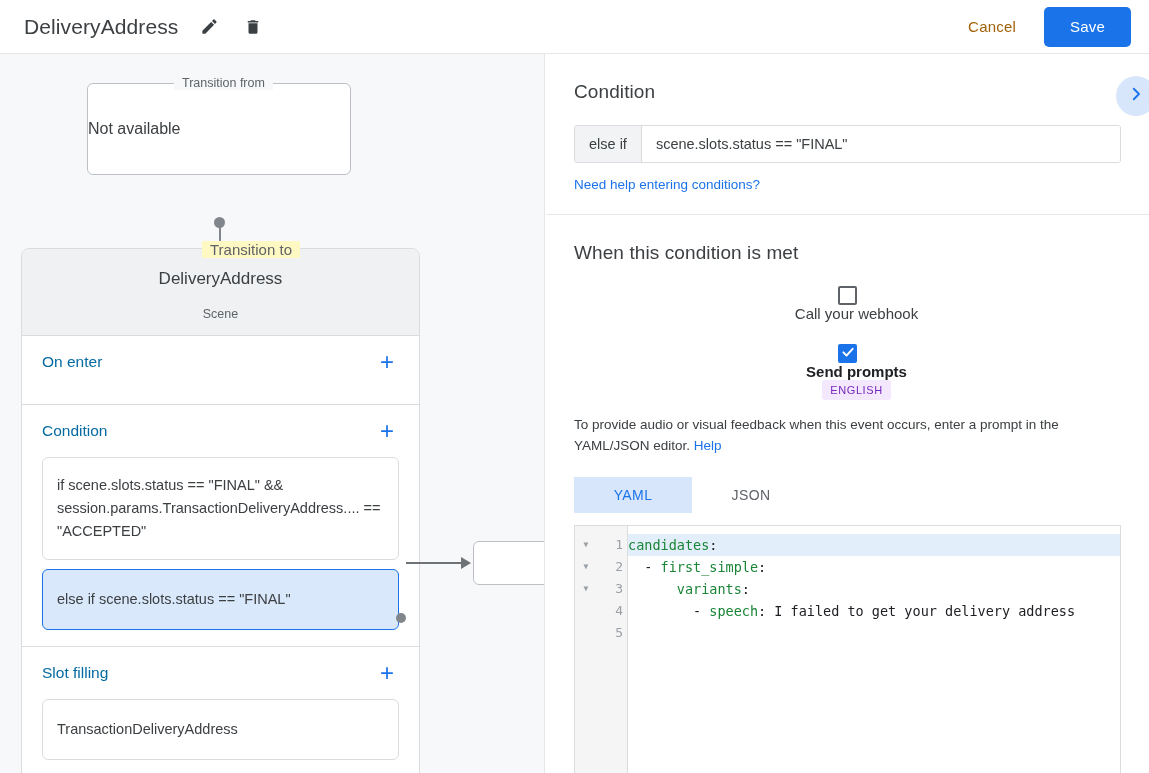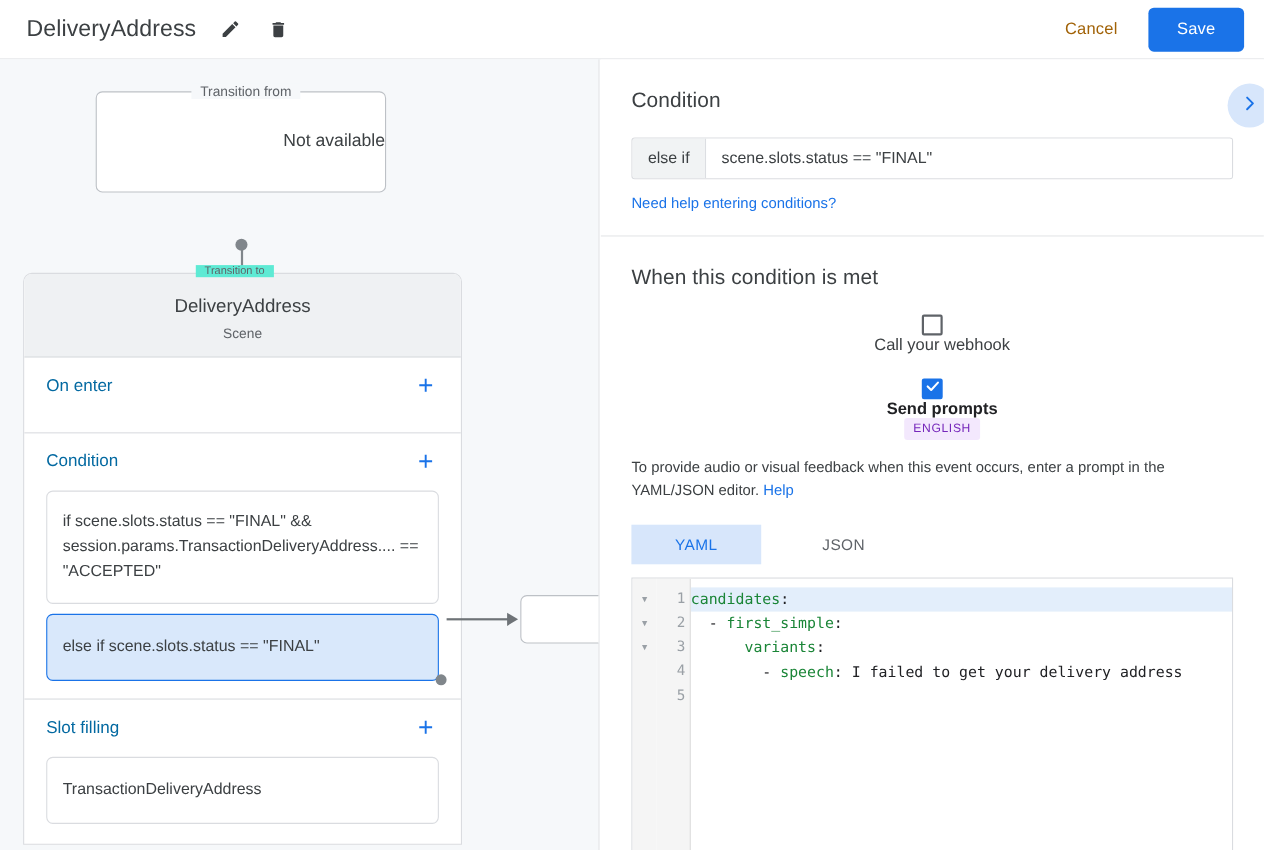--- a/index.html
+++ b/index.html
@@ -68,21 +68,21 @@
     overflow: hidden;
   }
 
   .node-from {
     position: absolute;
     left: 87px; top: 29px;
     width: 264px; height: 92px;
     background: #ffffff;
     border: 1px solid #bdc1c6;
     border-radius: 6px;
-    display: flex; align-items: center; justify-content: flex-end;
+    display: flex; align-items: center; justify-content: flex-start;
   }
   .node-from-label {
     position: absolute;
     left: 174px; top: 22px;
     background: #f6f8fa;
     padding: 0 8px;
     font-size: 12.5px;
     color: #5f6368;
     z-index: 3;
   }
@@ -116,35 +116,35 @@
     left: 21px; top: 194px;
     width: 399px;
     min-height: 520px;
     background: #ffffff;
     border: 1px solid #dadce0;
     border-radius: 8px 8px 0 0;
     overflow: hidden;
   }
   .scene-card-label {
     position: absolute;
-    left: 178px; top: 187px;
-    background: #5eead4;
+    left: 202px; top: 187px;
+    background: #fef9c3;
     padding: 0 8px;
-    font-size: 10px;
+    font-size: 15px;
     color: #5f6368;
     z-index: 5;
   }
   .scene-head {
     background: #eff1f3;
     padding: 20px 0 14px;
     text-align: center;
     border-bottom: 1px solid #dadce0;
   }
   .scene-head-title { font-size: 17px; color: #3c4043; }
-  .scene-head-sub { font-size: 12.5px; color: #5f6368; margin-top: 7px; }
+  .scene-head-sub { font-size: 12.5px; color: #5f6368; margin-top: 18px; }
 
   .section {
     border-bottom: 1px solid #dadce0;
     padding: 0 20px 16px;
   }
   .section:last-child { border-bottom: none; }
   .section-header {
     display: flex; align-items: center; justify-content: space-between;
     height: 52px;
   }
@@ -311,21 +311,20 @@
     font-size: 13.5px;
     color: #3c4043;
     line-height: 1.58;
     max-width: 560px;
   }
   .desc-text a { color: #1a73e8; text-decoration: none; cursor: pointer; }
 
   .tabs {
     display: flex;
     margin-top: 20px;
-    gap: 16px;
   }
   .tab {
     width: 118px; height: 36px;
     display: flex; align-items: center; justify-content: center;
     font-size: 14px;
     color: #5f6368;
     cursor: pointer;
     letter-spacing: .4px;
   }
   .tab.active {

